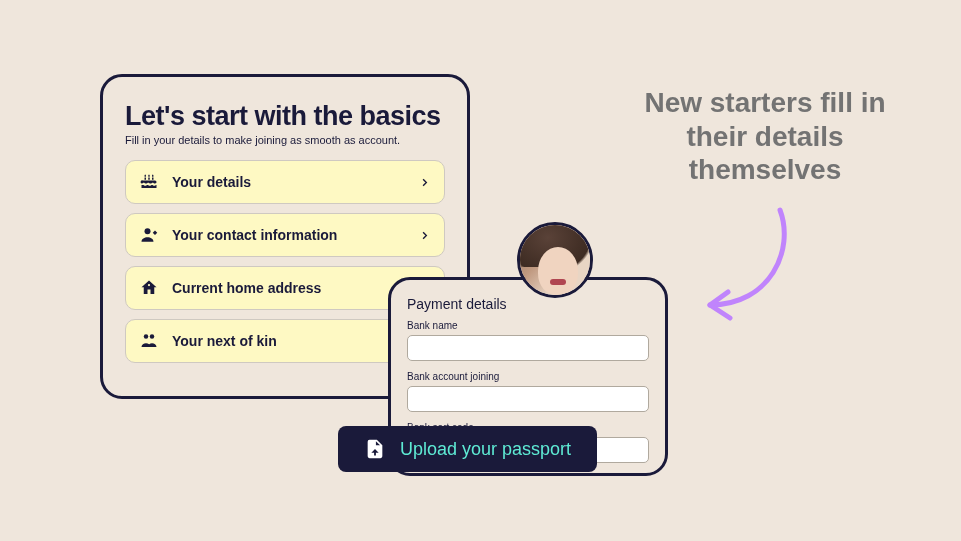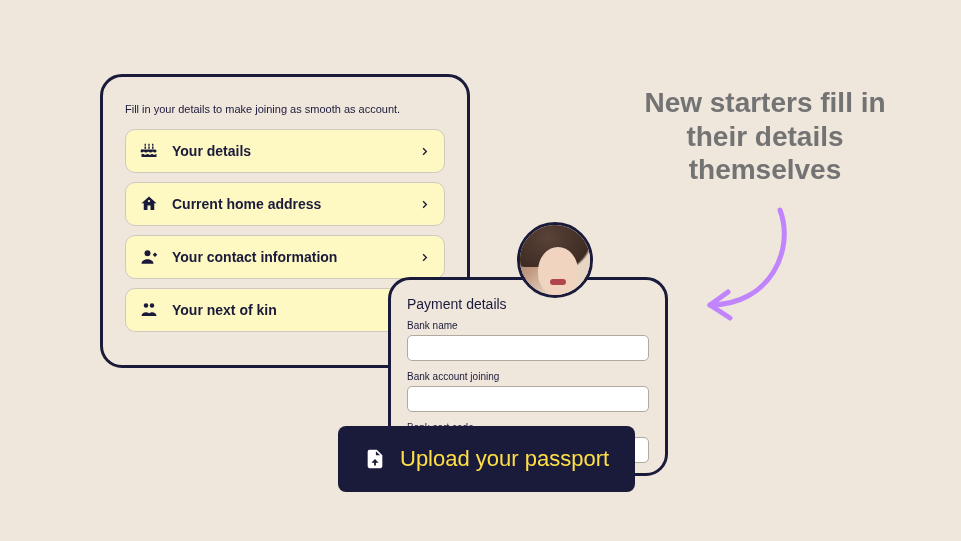--- a/index.html
+++ b/index.html
@@ -14,57 +14,58 @@
     .row svg.chev{width:11px;height:11px;flex:none}
     .payment{left:388px;top:277px;width:280px;padding:16px 16px 0}
     .payment h2{color:#1a1a3a;font-size:14px;font-weight:400;margin-bottom:8px}
     .payment label{color:#1a1a3a;font-size:10px;display:block;margin-bottom:4px}
     .payment input{width:100%;height:26px;background:#fff;border:1px solid #b0a99e;border-radius:5px;margin-bottom:10px;padding:0 6px;font-size:11px}
     .avatar{position:absolute;left:517px;top:222px;width:76px;height:76px;border-radius:50%;border:3px solid #1a1a3a;background:#d9c4b8;overflow:hidden}
     .avatar-inner{width:100%;height:100%;background:linear-gradient(135deg,#8b6f5c 0%,#c09980 40%,#e8d5c4 70%)}
     .hair{position:absolute;top:0;left:0;right:0;height:42px;background:radial-gradient(ellipse 60px 50px at 40% 30%,#5a4238 0%,#3d2b22 70%,transparent 75%)}
     .face{position:absolute;top:22px;left:18px;width:40px;height:48px;border-radius:50% 50% 45% 45%;background:#f0d4c0}
     .lips{position:absolute;top:54px;left:30px;width:16px;height:6px;border-radius:3px;background:#b04550}
-    .upload{position:absolute;left:338px;top:426px;background:#1a1a3a;color:#fde047;border-radius:8px;padding:20px 26px;display:flex;align-items:center;gap:14px;font-size:22px;font-weight:500}
+    .upload{position:absolute;left:338px;top:426px;background:#1a1a3a;color:#5eead4;border-radius:8px;padding:12px 26px;display:flex;align-items:center;gap:14px;font-size:18px;font-weight:500}
     .upload svg{width:22px;height:22px}
     .headline{position:absolute;left:620px;top:86px;width:290px;text-align:center;color:#737373;font-size:28px;font-weight:700;line-height:1.2}
     .arrow{position:absolute;left:680px;top:200px;width:150px;height:130px;pointer-events:none}
   </style>
 </head>
 <body>
 
 <div class="card basics">
+  <h1>Let's start with the basics</h1>
   <p class="sub">Fill in your details to make joining as smooth as account.</p>
 
   <div class="row">
     <svg class="icon" viewBox="0 0 24 24" fill="#1a1a3a">
         <path d="M12 2c.6 0 1 1 1 2s-.4 1-1 1-1 0-1-1 .4-2 1-2zM7 2c.6 0 1 1 1 2s-.4 1-1 1-1 0-1-1 .4-2 1-2zm10 0c.6 0 1 1 1 2s-.4 1-1 1-1 0-1-1 .4-2 1-2zM4 10h16a2 2 0 012 2c0 1-.5 2-2 2s-2-1-3-1-2 1-3 1-2-1-3-1-2 1-3 1-2-1-3-1-2 1-3 1H2a2 2 0 012-4zm-2 6v4h20v-4c-1 0-2 1-3 1s-2-1-3-1-2 1-3 1-2-1-3-1-2 1-3 1-2-1-3-1zM6 6h2v3H6zm5 0h2v3h-2zm5 0h2v3h-2z"></path>
       </svg>
     <span class="label">Your details</span>
     <svg class="chev" viewBox="0 0 24 24" fill="none" stroke="#1a1a3a" stroke-width="3">
         <path d="M9 5l7 7-7 7"></path>
       </svg>
   </div>
 
   <div class="row">
     <svg class="icon" viewBox="0 0 24 24" fill="#1a1a3a">
-        <path d="M12 2L2 11h3v9h5v-6h4v6h5v-9h3L12 2zm0 4.5a1.5 1.5 0 110 3 1.5 1.5 0 010-3z"></path>
+        <circle cx="10" cy="7" r="4"></circle>
+        <path d="M2 21c0-4 4-6 8-6s8 2 8 6H2zm15-12l3 3 3-3-3-3-3 3z"></path>
       </svg>
-    <span class="label">Current home address</span>
+    <span class="label">Your contact information</span>
     <svg class="chev" viewBox="0 0 24 24" fill="none" stroke="#1a1a3a" stroke-width="3">
         <path d="M9 5l7 7-7 7"></path>
       </svg>
   </div>
 
   <div class="row">
     <svg class="icon" viewBox="0 0 24 24" fill="#1a1a3a">
-        <circle cx="10" cy="7" r="4"></circle>
-        <path d="M2 21c0-4 4-6 8-6s8 2 8 6H2zm15-12l3 3 3-3-3-3-3 3z"></path>
+        <path d="M12 2L2 11h3v9h5v-6h4v6h5v-9h3L12 2zm0 4.5a1.5 1.5 0 110 3 1.5 1.5 0 010-3z"></path>
       </svg>
-    <span class="label">Your contact information</span>
+    <span class="label">Current home address</span>
     <svg class="chev" viewBox="0 0 24 24" fill="none" stroke="#1a1a3a" stroke-width="3">
         <path d="M9 5l7 7-7 7"></path>
       </svg>
   </div>
 
   <div class="row">
     <svg class="icon" viewBox="0 0 24 24" fill="#1a1a3a">
         <circle cx="8" cy="6" r="3"></circle>
         <circle cx="16" cy="6" r="3"></circle>
         <path d="M2 20c0-3 3-5 6-5s6 2 6 5H2zm9 0c0-3 2-5 5-5s6 2 6 5h-11z"></path>

